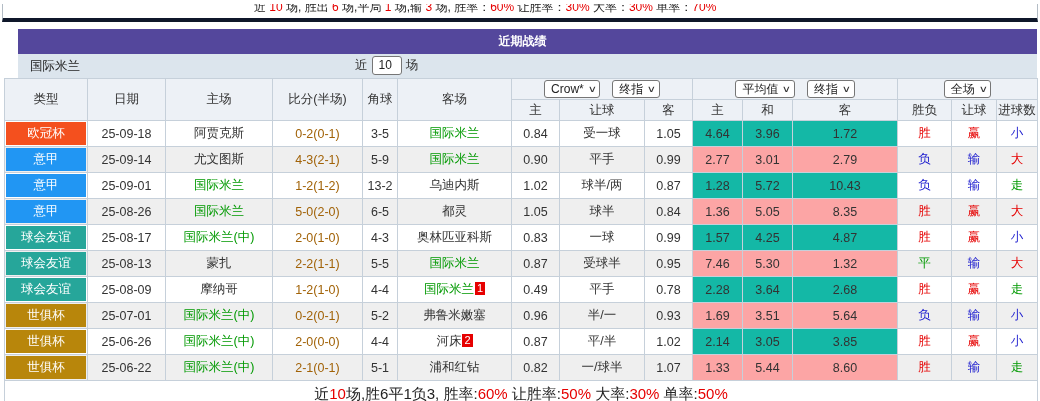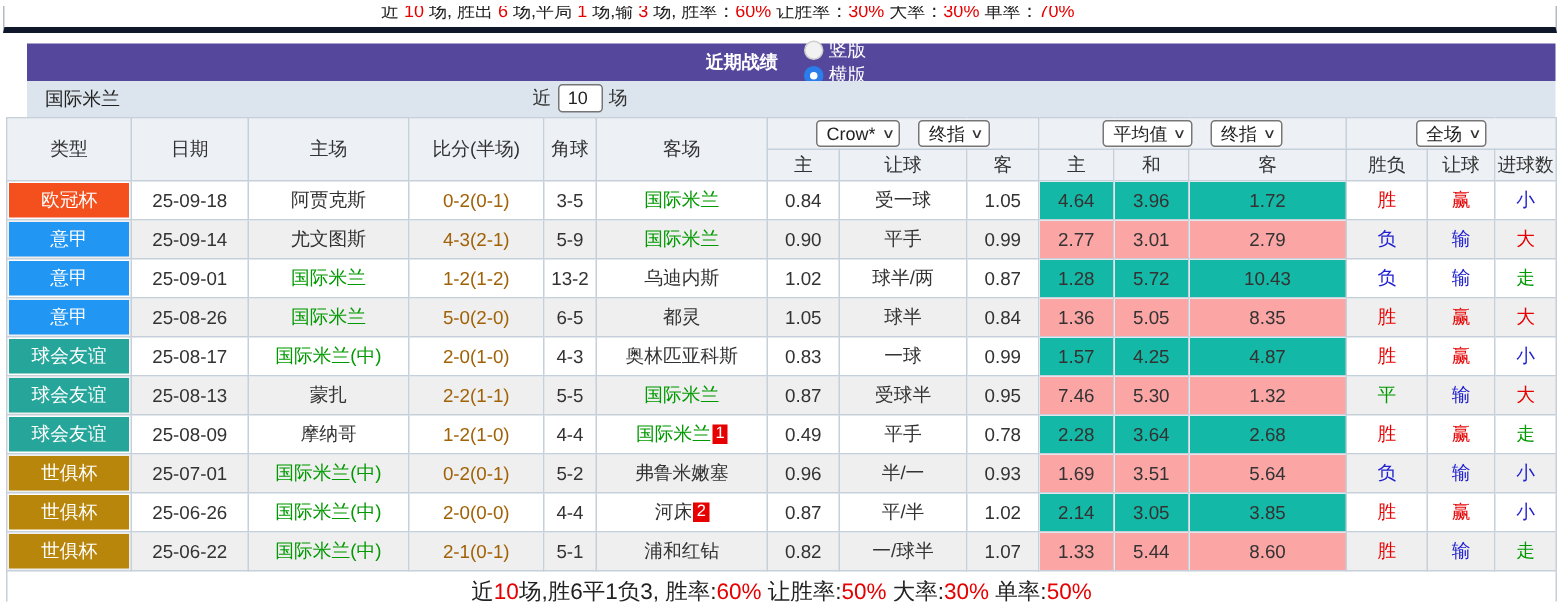--- a/index.html
+++ b/index.html
@@ -53,30 +53,20 @@
 </style>
 </head>
 <body>
 
 <div id="topline">
   <div class="inner"><span>近 </span><span class="red">10</span><span> 场, 胜出 </span><span class="red">6</span><span> 场,平局 </span><span class="red">1</span><span> 场,输 </span><span class="red">3</span><span> 场, 胜率：</span><span class="red">60%</span><span> 让胜率：</span><span class="red">30%</span><span> 大率：</span><span class="red">30%</span><span> 单率：</span><span class="red">70%</span></div>
 </div>
 
 <div id="titlebar">
   <span class="title">近期战绩</span>
-  <span id="radios">
-      <span class="radio-group">
-        <span class="radio off"></span>
-        <span class="radio-label">竖版</span>
-      </span>
-      <span class="radio-group">
-        <span class="radio on"></span>
-        <span class="radio-label">横版</span>
-      </span>
-    </span>
 </div>
 
 <div id="filterbar">
   <span id="team-name">国际米兰</span>
   <span id="filters">
     <span>近</span>
     <span class="sel">
       <span>10</span>
       <span class="arr"></span>
     </span>

